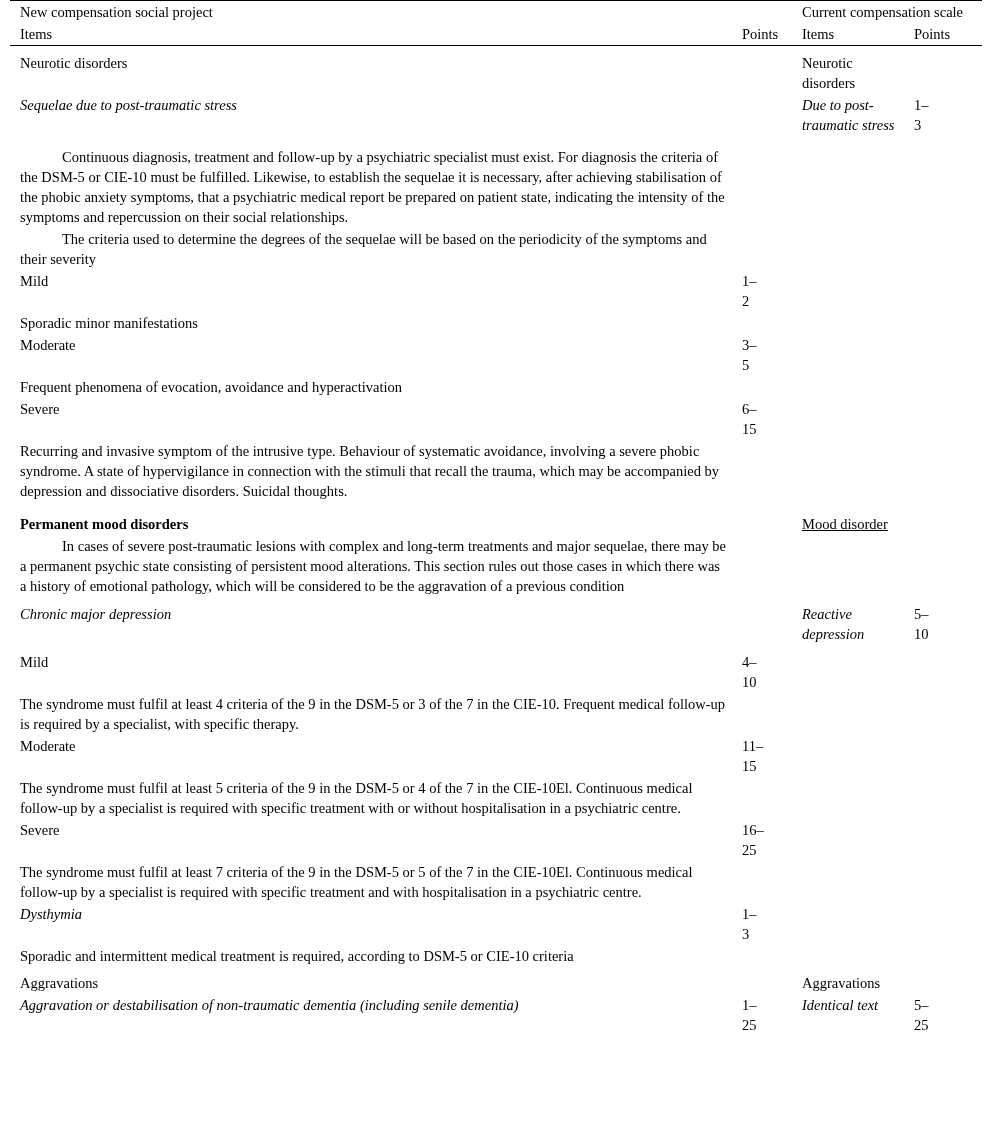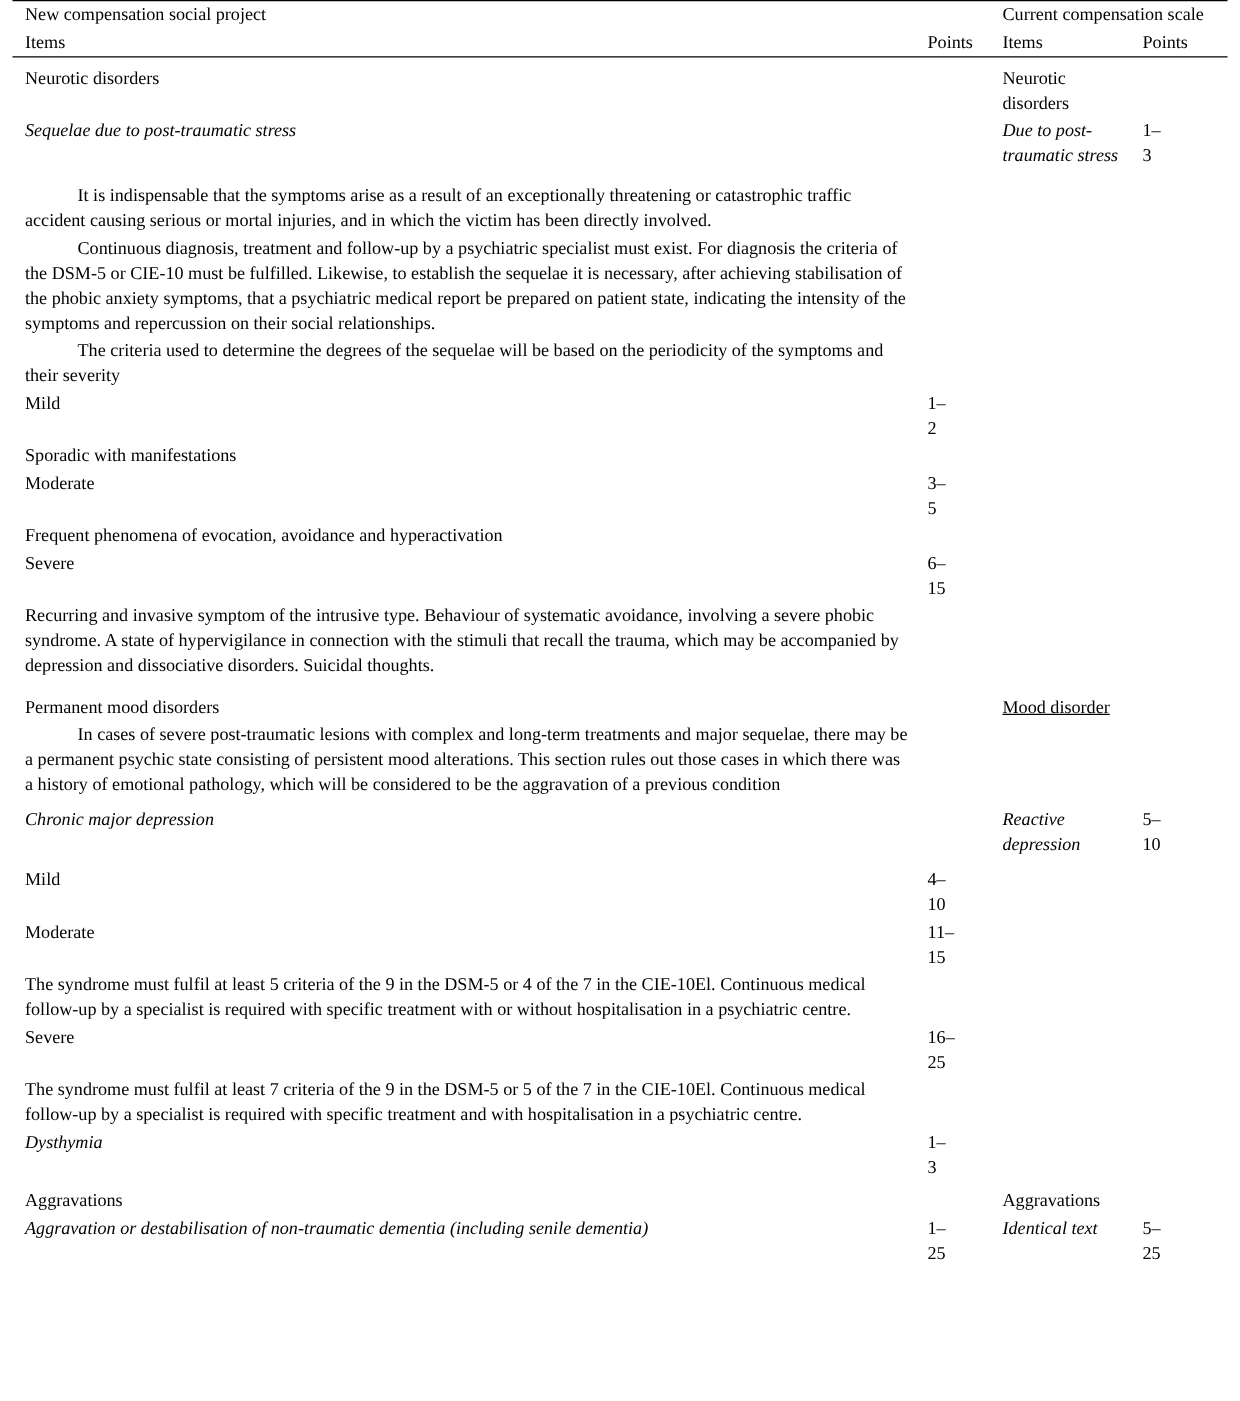--- a/index.html
+++ b/index.html
@@ -109,47 +109,41 @@
         <td class="ital ind1">Sequelae due to post-traumatic stress</td>
         <td class="pt"></td>
         <td class="rc ital">Due to post-traumatic stress</td>
         <td class="pt-right">1–
 3</td>
       </tr>
       <tr class="spacer">
           <td colspan="4"></td>
         </tr>
       <tr>
-        <td class="para">It is indispensable that the symptoms arise as a result of an exceptionally threatening or catastrophic traffic accident causing serious or mortal injuries, and in which the victim has been directly involved.</td>
-        <td class="pt"></td>
-        <td class="rc"></td>
-        <td class="pt-right"></td>
-      </tr>
-      <tr>
         <td class="para">Continuous diagnosis, treatment and follow-up by a psychiatric specialist must exist. For diagnosis the criteria of the DSM-5 or CIE-10 must be fulfilled. Likewise, to establish the sequelae it is necessary, after achieving stabilisation of the phobic anxiety symptoms, that a psychiatric medical report be prepared on patient state, indicating the intensity of the symptoms and repercussion on their social relationships.</td>
         <td class="pt"></td>
         <td class="rc"></td>
         <td class="pt-right"></td>
       </tr>
       <tr>
         <td class="para">The criteria used to determine the degrees of the sequelae will be based on the periodicity of the symptoms and their severity</td>
         <td class="pt"></td>
         <td class="rc"></td>
         <td class="pt-right"></td>
       </tr>
 
       <tr>
         <td class="ind2">Mild</td>
         <td class="pt">1–
 2</td>
         <td class="rc"></td>
         <td class="pt-right"></td>
       </tr>
       <tr>
-        <td>Sporadic with manifestations</td>
+        <td>Sporadic minor manifestations</td>
         <td class="pt"></td>
         <td class="rc"></td>
         <td class="pt-right"></td>
       </tr>
       <tr>
         <td class="ind2">Moderate</td>
         <td class="pt">3–
 5</td>
         <td class="rc"></td>
         <td class="pt-right"></td>
@@ -171,21 +165,21 @@
         <td>Recurring and invasive symptom of the intrusive type. Behaviour of systematic avoidance, involving a severe phobic syndrome. A state of hypervigilance in connection with the stimuli that recall the trauma, which may be accompanied by depression and dissociative disorders. Suicidal thoughts.</td>
         <td class="pt"></td>
         <td class="rc"></td>
         <td class="pt-right"></td>
       </tr>
       <tr class="small-gap">
           <td colspan="4"></td>
         </tr>
 
       <tr>
-        <td class="bold" style="padding-top:6px;">Permanent mood disorders</td>
+        <td class="bold" style="padding-top:6px;font-weight:bold;">Permanent mood disorders</td>
         <td class="pt" style="padding-top:6px;"></td>
         <td class="rc bold" style="padding-top:6px;text-decoration:underline;">Mood disorder</td>
         <td class="pt-right" style="padding-top:6px;"></td>
       </tr>
       <tr>
         <td class="para">In cases of severe post-traumatic lesions with complex and long-term treatments and major sequelae, there may be a permanent psychic state consisting of persistent mood alterations. This section rules out those cases in which there was a history of emotional pathology, which will be considered to be the aggravation of a previous condition</td>
         <td class="pt"></td>
         <td class="rc"></td>
         <td class="pt-right"></td>
       </tr>
@@ -203,20 +197,26 @@
           <td colspan="4"></td>
         </tr>
       <tr>
         <td class="ind2">Mild</td>
         <td class="pt">4–
 10</td>
         <td class="rc"></td>
         <td class="pt-right"></td>
       </tr>
       <tr>
+        <td>The syndrome must fulfil at least 4 criteria of the 9 in the DSM-5 or 3 of the 7 in the CIE-10. Frequent medical follow-up is required by a specialist, with specific therapy.</td>
+        <td class="pt"></td>
+        <td class="rc"></td>
+        <td class="pt-right"></td>
+      </tr>
+      <tr>
         <td class="ind2">Moderate</td>
         <td class="pt">11–
 15</td>
         <td class="rc"></td>
         <td class="pt-right"></td>
       </tr>
       <tr>
         <td>The syndrome must fulfil at least 5 criteria of the 9 in the DSM-5 or 4 of the 7 in the CIE-10El. Continuous medical follow-up by a specialist is required with specific treatment with or without hospitalisation in a psychiatric centre.</td>
         <td class="pt"></td>
         <td class="rc"></td>
@@ -232,20 +232,26 @@
       <tr>
         <td>The syndrome must fulfil at least 7 criteria of the 9 in the DSM-5 or 5 of the 7 in the CIE-10El. Continuous medical follow-up by a specialist is required with specific treatment and with hospitalisation in a psychiatric centre.</td>
         <td class="pt"></td>
         <td class="rc"></td>
         <td class="pt-right"></td>
       </tr>
       <tr>
         <td class="ital ind1">Dysthymia</td>
         <td class="pt">1–
 3</td>
+        <td class="rc"></td>
+        <td class="pt-right"></td>
+      </tr>
+      <tr>
+        <td>Sporadic and intermittent medical treatment is required, according to DSM-5 or CIE-10 criteria</td>
+        <td class="pt"></td>
         <td class="rc"></td>
         <td class="pt-right"></td>
       </tr>
 
       <tr>
         <td class="bold" style="padding-top:6px;">Aggravations</td>
         <td class="pt" style="padding-top:6px;"></td>
         <td class="rc bold" style="padding-top:6px;">Aggravations</td>
         <td class="pt-right" style="padding-top:6px;"></td>
       </tr>

